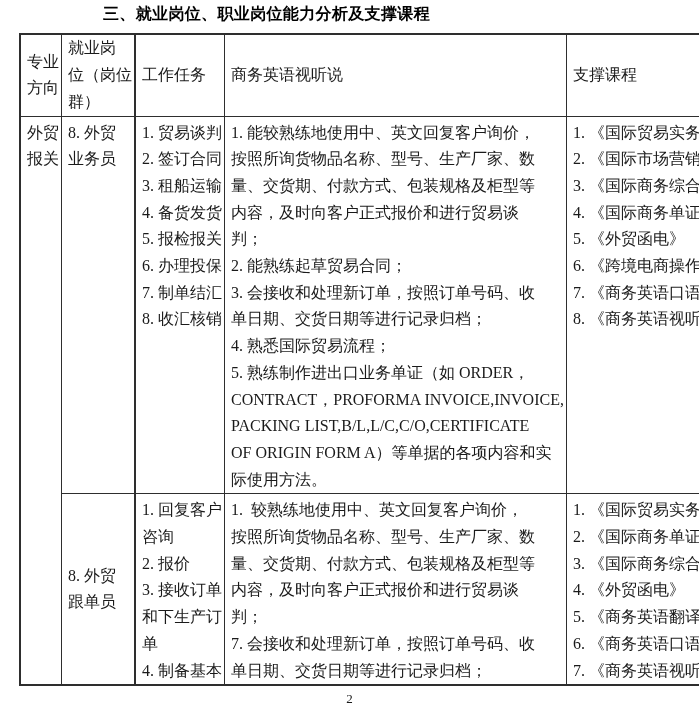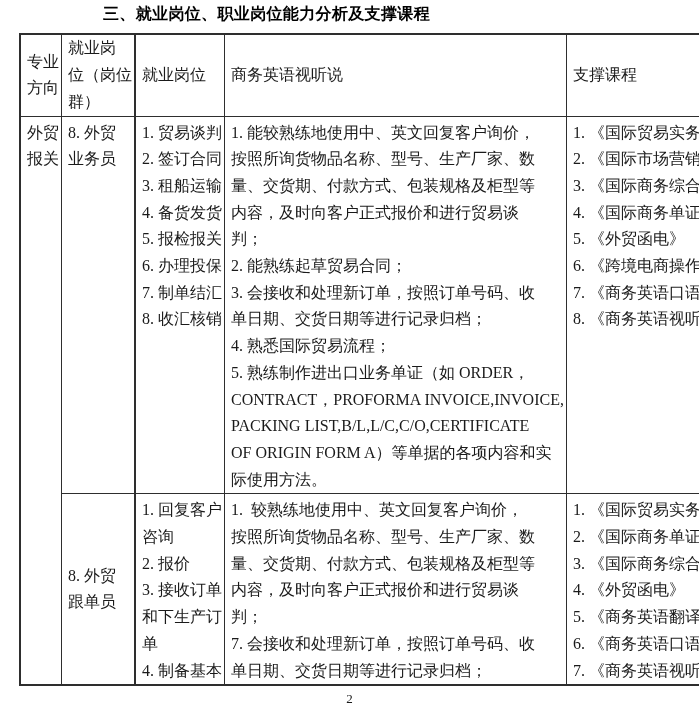--- a/index.html
+++ b/index.html
@@ -82,21 +82,21 @@
       <col style="width:276px">
       <col style="width:173px">
     </colgroup>
     <tbody>
         <tr class="row-header">
       <th>专业
 方向</th>
       <th>就业岗
 位（岗位
 群）</th>
-      <th class="col-tasks-b">就业岗位</th>
+      <th class="col-tasks-b">工作任务</th>
       <th>商务英语视听说</th>
       <th>支撑课程</th>
     </tr>
     <tr class="row-1">
       <td rowspan="2">外贸
 报关</td>
       <td>8. 外贸
 业务员</td>
       <td class="col-tasks-b">1. 贸易谈判
 2. 签订合同

